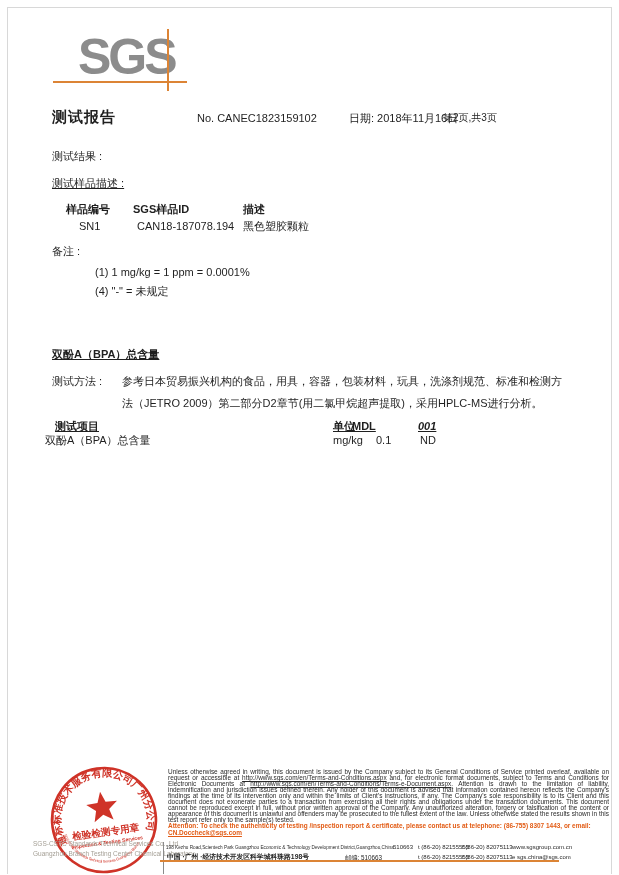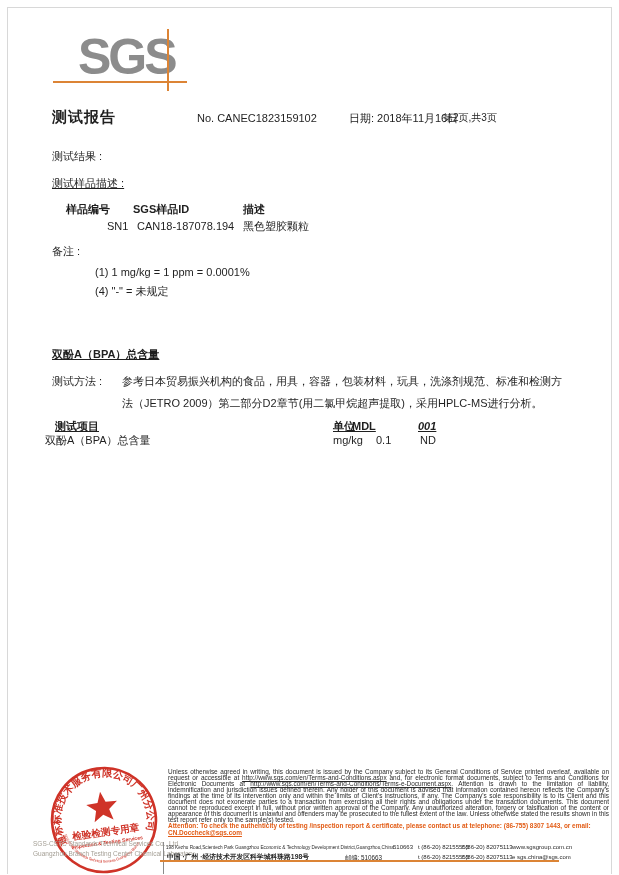--- a/index.html
+++ b/index.html
@@ -21,21 +21,21 @@
   .report-date{left:349px;top:112px;font-size:11px;}
   .report-pageno{left:443px;top:112px;font-size:10px;}
 
   
   .t11{font-size:11px;}
   .results-label{left:52px;top:150px;}
   .sample-heading{left:52px;top:177px;text-decoration:underline;}
   .col-h{font-weight:bold;top:203px;}
   .col-h1{left:66px;} .col-h2{left:133px;} .col-h3{left:243px;}
   .col-v{top:220px;}
-  .col-v1{left:79px;margin-left:28px;} .col-v2{left:137px;} .col-v3{left:243px;}
+  .col-v1{left:79px;} .col-v2{left:137px;} .col-v3{left:243px;}
   .notes-label{left:52px;top:245px;}
   .notes-list{left:95px;top:263px;font-size:11px;line-height:18.8px;}
   .bpa-heading{left:52px;top:348px;font-weight:bold;text-decoration:underline;}
   .method-label{left:52px;top:375px;}
   .method-text{left:122px;top:371px;width:478px;font-size:11px;line-height:21.5px;}
   .rt-h{top:420px;font-weight:bold;text-decoration:underline;}
   .rt-h-item{left:55px;} .rt-h-unit{left:333px;} .rt-h-mdl{left:352px;}
   .rt-h-001{left:418px;font-style:italic;}
   .rt-v{top:434px;}
   .rt-v-item{left:45px;} .rt-v-unit{left:333px;} .rt-v-mdl{left:376px;} .rt-v-res{left:420px;}

